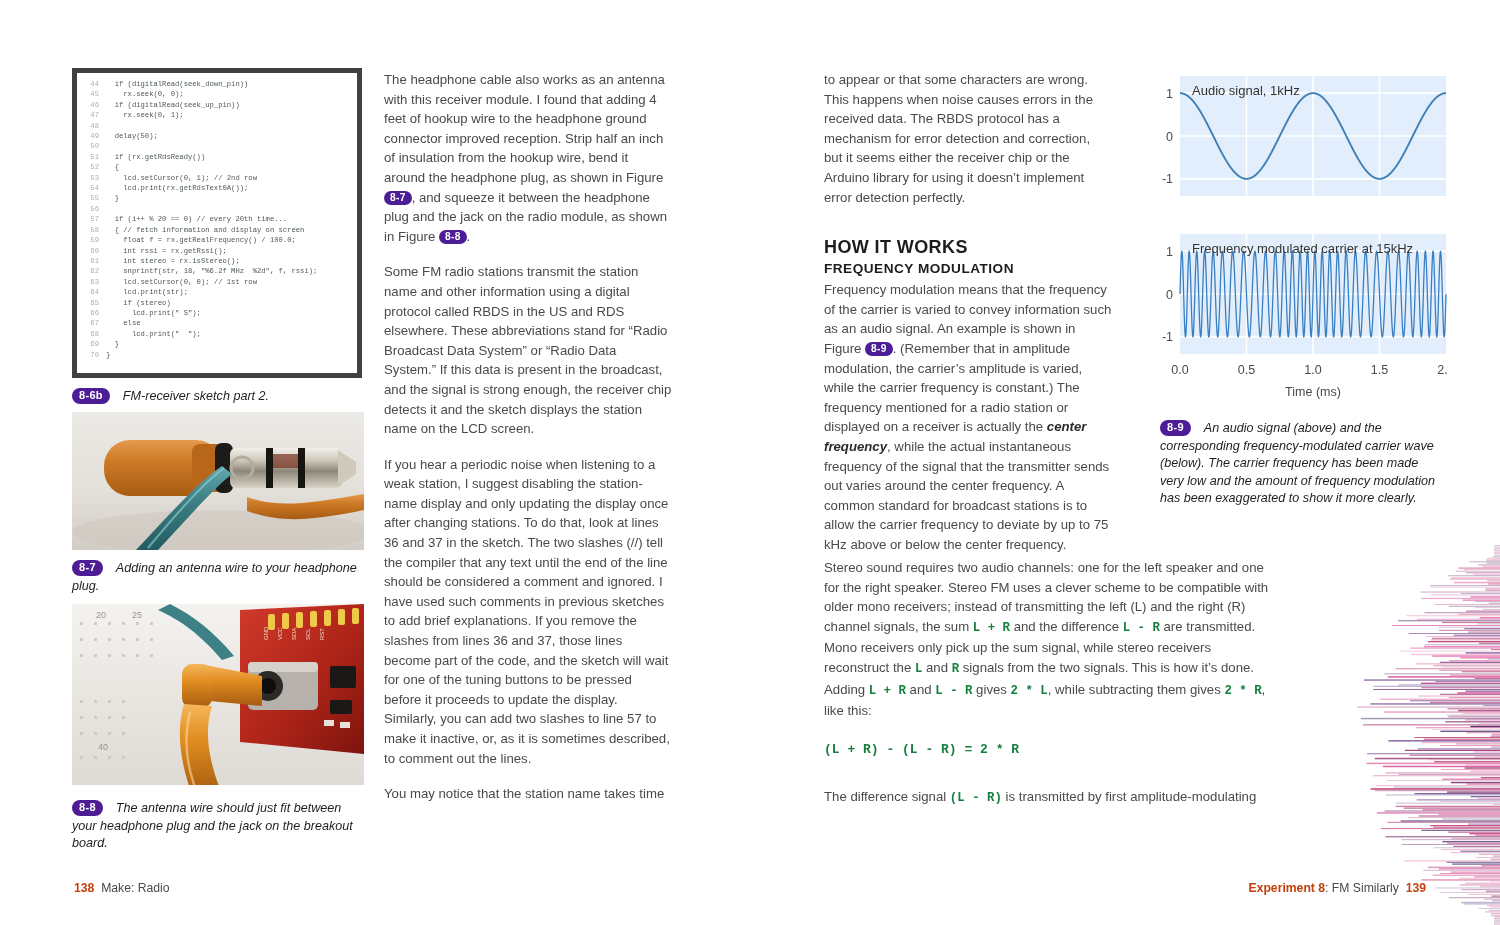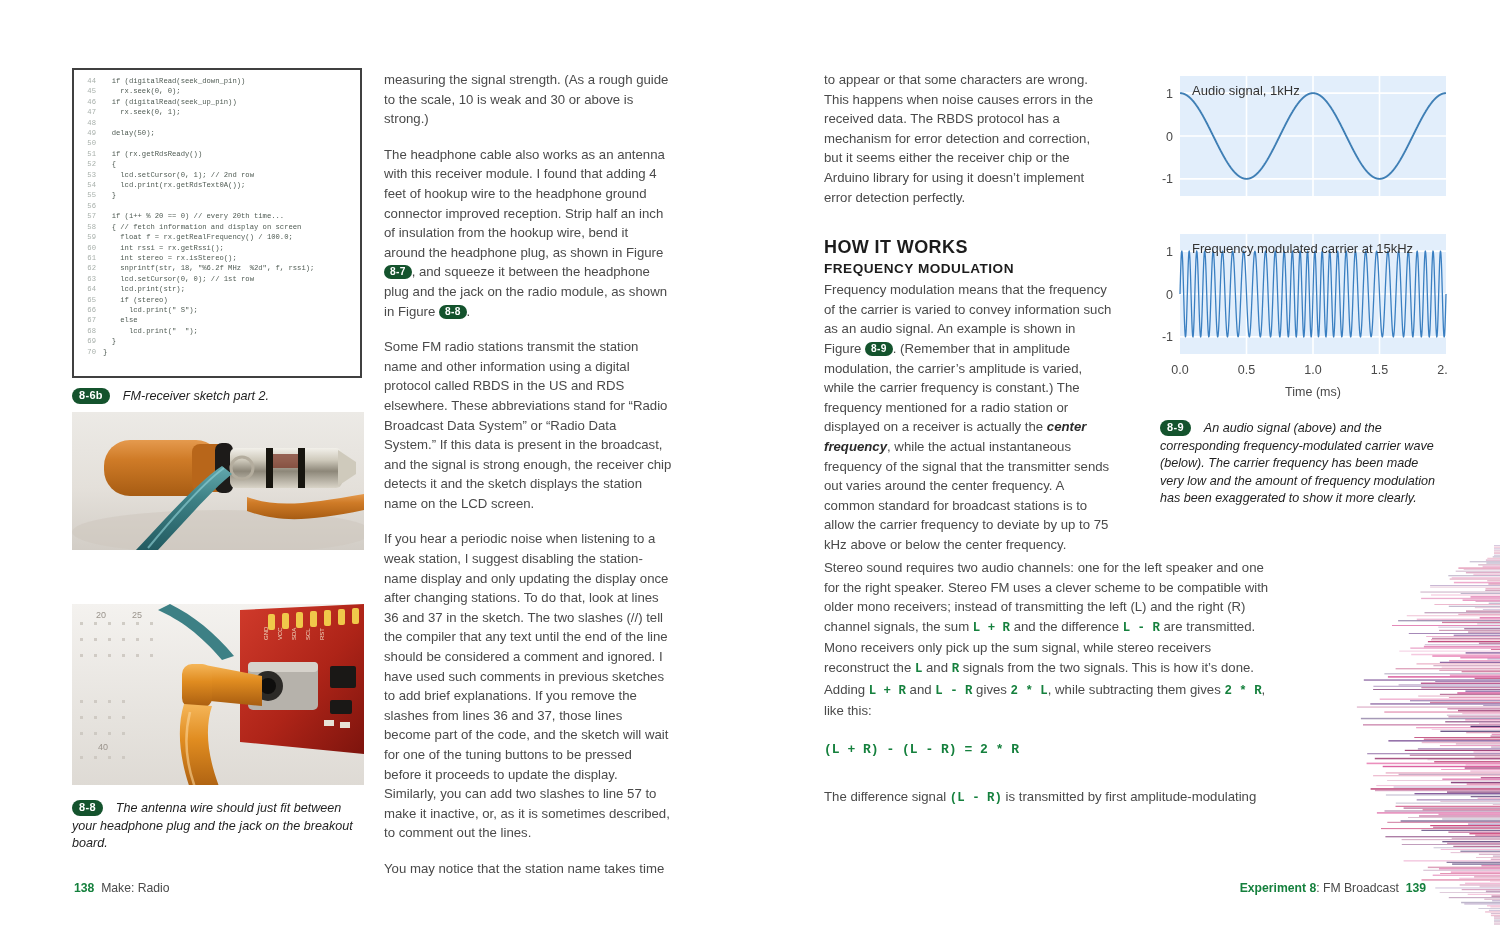--- a/index.html
+++ b/index.html
@@ -50,21 +50,21 @@
     font-family: "Liberation Mono", "DejaVu Sans Mono", monospace;
     font-weight: bold;
     font-size: 12.4px;
     color: #15803d;
   }
   em.emph { font-style: italic; font-weight: bold; color: #2a2a2a; }
 
   
   .fignum {
     display: inline-block;
-    background: #14532d;
+    background: #4c1d95;
     color: #ffffff;
     font-size: 11px;
     font-weight: bold;
     font-family: "Liberation Sans", sans-serif;
     border-radius: 8px;
     padding: 1px 7px 2px 7px;
     line-height: 13px;
     vertical-align: 1px;
     letter-spacing: .3px;
   }
@@ -80,21 +80,21 @@
   .caption .fignum { font-style: normal; margin-right: 13px; }
 
   
   .codebox {
     position: absolute;
     left: 72px;
     top: 68px;
     width: 290px;
     height: 310px;
     background: #ffffff;
-    border: 2px solid #404040;
+    border: 5px solid #404040;
     box-sizing: border-box;
     padding: 6px 6px 6px 4px;
     overflow: hidden;
   }
   .codeline {
     font-family: "Liberation Mono", "DejaVu Sans Mono", monospace;
     font-size: 7.2px;
     line-height: 10.4px;
     white-space: pre;
     color: #4e5a52;
@@ -133,21 +133,21 @@
   }
 
   
   .footer {
     position: absolute;
     bottom: 30px;
     font-size: 12.2px;
     color: #4a4a4a;
     font-family: "Liberation Sans", sans-serif;
   }
-  .footer b { color: #15803d; }
+  .footer b { color: #c2410c; }
 
   
   .spectrum { position: absolute; right: 0; top: 545px; width: 150px; height: 380px; overflow: hidden; }
 </style>
 </head>
 <body>
 
 <div class="page">
 
   <div class="codebox">
@@ -226,20 +226,23 @@
       <rect x="226" y="36" width="7" height="40" fill="#17150f"></rect>
       <rect x="201" y="42" width="25" height="14" fill="#7e3a2a" opacity=".75"></rect>
       <path d="M266 38 L284 50 L284 62 L266 74 Z" fill="#cfcabc"></path>
       <circle cx="170" cy="56" r="11" fill="none" stroke="#b4ad9e" stroke-width="3"></circle>
 
       <path d="M150 54 C126 70 96 104 64 138 L86 138 C116 106 140 78 160 62 Z" fill="url(#tg1)"></path>
       <path d="M152 56 C130 72 104 102 76 136" stroke="#8fd0d4" stroke-width="2" fill="none" opacity=".65"></path>
     </svg>
   </div>
 
+  <div class="caption" style="position:absolute; left:72px; top:560px; width:295px;">
+    <span class="fignum">8-7</span><span>Adding an antenna wire to your headphone plug.</span>
+  </div>
 
   <div class="photo" style="left:72px; top:604px; width:292px; height:181px;">
     <svg viewBox="0 0 292 190" width="292" height="190" preserveAspectRatio="none">
       <defs>
         <linearGradient id="bb" x1="0" y1="0" x2="0" y2="1">
           <stop offset="0%" stop-color="#f4f2ef"></stop>
           <stop offset="100%" stop-color="#ddd9d3"></stop>
         </linearGradient>
         <linearGradient id="redb" x1="0" y1="0" x2="1" y2="1">
           <stop offset="0%" stop-color="#d03a2b"></stop>
@@ -334,21 +337,20 @@
 
       <path d="M150 56 C128 30 108 16 86 6 L98 0 C122 12 142 28 162 52 Z" fill="#3d8085"></path>
     </svg>
   </div>
 
   <div class="caption" style="position:absolute; left:72px; top:800px; width:290px;">
     <span class="fignum">8-8</span><span>The antenna wire should just fit between your headphone plug and the jack on the breakout board.</span>
   </div>
 
   <div class="col" style="left:384px; top:70px; width:288px;">
-    <p class="body">measuring the signal strength. (As a rough guide to the scale, 10 is weak and 30 or above is strong.)</p>
 
     <p class="body"><span>The headphone cable also works as an antenna with this receiver module. I found that adding 4 feet of hookup wire to the headphone ground connector improved reception. Strip half an inch of insulation from the hookup wire, bend it around the headphone plug, as shown in Figure </span><span class="fignum inline">8-7</span><span>, and squeeze it between the headphone plug and the jack on the radio module, as shown in Figure </span><span class="fignum inline">8-8</span><span>.</span></p>
 
     <p class="body">Some FM radio stations transmit the station name and other information using a digital protocol called RBDS in the US and RDS elsewhere. These abbreviations stand for “Radio Broadcast Data System” or “Radio Data System.” If this data is present in the broadcast, and the signal is strong enough, the receiver chip detects it and the sketch displays the station name on the LCD screen.</p>
     <p class="body">If you hear a periodic noise when listening to a weak station, I suggest disabling the station-name display and only updating the display once after changing stations. To do that, look at lines 36 and 37 in the sketch. The two slashes (//) tell the compiler that any text until the end of the line should be considered a comment and ignored. I have used such comments in previous sketches to add brief explanations. If you remove the slashes from lines 36 and 37, those lines become part of the code, and the sketch will wait for one of the tuning buttons to be pressed before it proceeds to update the display. Similarly, you can add two slashes to line 57 to make it inactive, or, as it is sometimes described, to comment out the lines.</p>
     <p class="body">You may notice that the station name takes time</p>
   </div>
 
   <div class="col" style="left:824px; top:70px; width:288px;">
     <p class="body">to appear or that some characters are wrong. This happens when noise causes errors in the received data. The RBDS protocol has a mechanism for error detection and correction, but it seems either the receiver chip or the Arduino library for using it doesn’t implement error detection perfectly.</p>
@@ -656,16 +658,16 @@
         <rect x="144.0" y="377.6" width="6.0" height="1.2" fill="#8e1f5e" opacity="0.25"></rect>
         <rect x="144.0" y="379.2" width="6.0" height="1.0" fill="#8e1f5e" opacity="0.25"></rect>
       </svg>
   </div>
 
   <div class="footer" style="left:74px;">
     <b>138</b>&nbsp;&nbsp;<span>Make: Radio</span>
   </div>
 
   <div class="footer" style="right:74px;">
-    <b>Experiment 8</b><span>: FM Broadcast</span>&nbsp;&nbsp;<b>139</b>
+    <b>Experiment 8</b><span>: FM Similarly</span>&nbsp;&nbsp;<b>139</b>
   </div>
 
 </div>
 
 </body></html>

